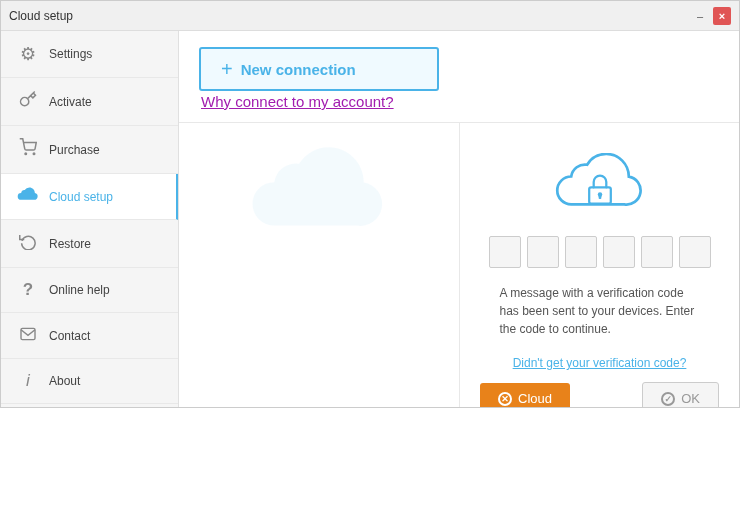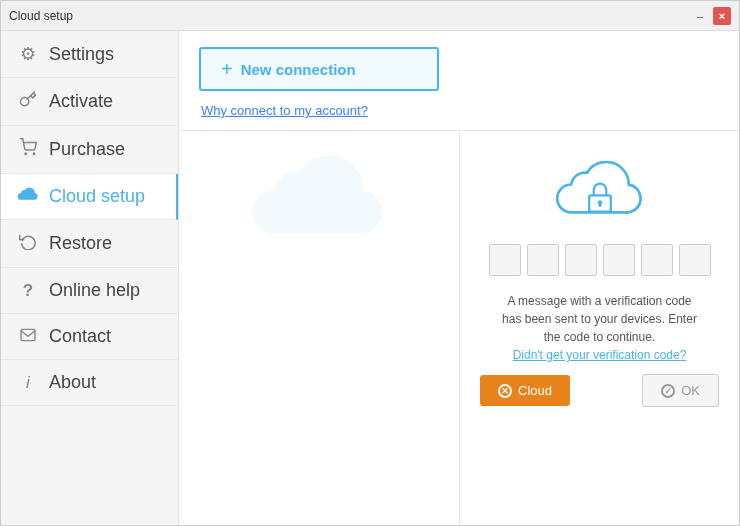--- a/index.html
+++ b/index.html
@@ -6,21 +6,21 @@
     body {
       font-family: 'Segoe UI', Arial, sans-serif;
       font-size: 13px;
       background: #fff;
       width: 740px;
       height: 526px;
       overflow: hidden;
     }
     .window {
       width: 740px;
-      height: 526px;
+      height: 408px;
       border: 1px solid #ccc;
       display: flex;
       flex-direction: column;
     }
     .titlebar {
       background: #f0f0f0;
       height: 30px;
       display: flex;
       align-items: center;
       justify-content: space-between;
@@ -78,21 +78,21 @@
       border-right: 2px solid #4ab3e8;
     }
     .sidebar-icon {
       font-size: 18px;
       width: 22px;
       text-align: center;
       color: #888;
     }
     .sidebar-item.active .sidebar-icon { color: #4ab3e8; }
     .sidebar-item.active .sidebar-label { color: #4ab3e8; }
-    .sidebar-label { font-size: 18px; }
+    .sidebar-label { font-size: 12px; }
     .main {
       flex: 1;
       display: flex;
       flex-direction: column;
       background: #fff;
     }
     .main-top {
       padding: 16px 20px 12px;
       border-bottom: 1px solid #e8e8e8;
     }
@@ -110,25 +110,25 @@
       border-radius: 3px;
       width: 240px;
     }
     .new-connection-btn .plus {
       font-size: 20px;
       line-height: 1;
       font-weight: 400;
     }
     .why-link {
       display: block;
-      margin-top: 12px;
-      color: #3b82f6;
+      margin-top: 2px;
+      color: #a21caf;
       text-decoration: underline;
       cursor: pointer;
-      font-size: 13px;
+      font-size: 15px;
       padding-left: 2px;
     }
     .main-panel {
       flex: 1;
       display: flex;
     }
     .left-panel {
       flex: 1;
       padding: 20px;
     }
@@ -151,25 +151,24 @@
       margin-bottom: 16px;
     }
     .ver-box {
       width: 32px;
       height: 32px;
       border: 1px solid #ccc;
       background: #f5f5f5;
       border-radius: 2px;
     }
     .verification-text {
-      text-align: center;
       font-size: 12px;
       color: #555;
       line-height: 1.5;
-      margin-bottom: 2px;
+      margin-bottom: 18px;
       max-width: 200px;
     }
     .didnt-get-link {
       color: #4ab3e8;
       text-decoration: underline;
       cursor: pointer;
       font-size: 12px;
       margin-bottom: 4px;
     }
     .action-buttons {

